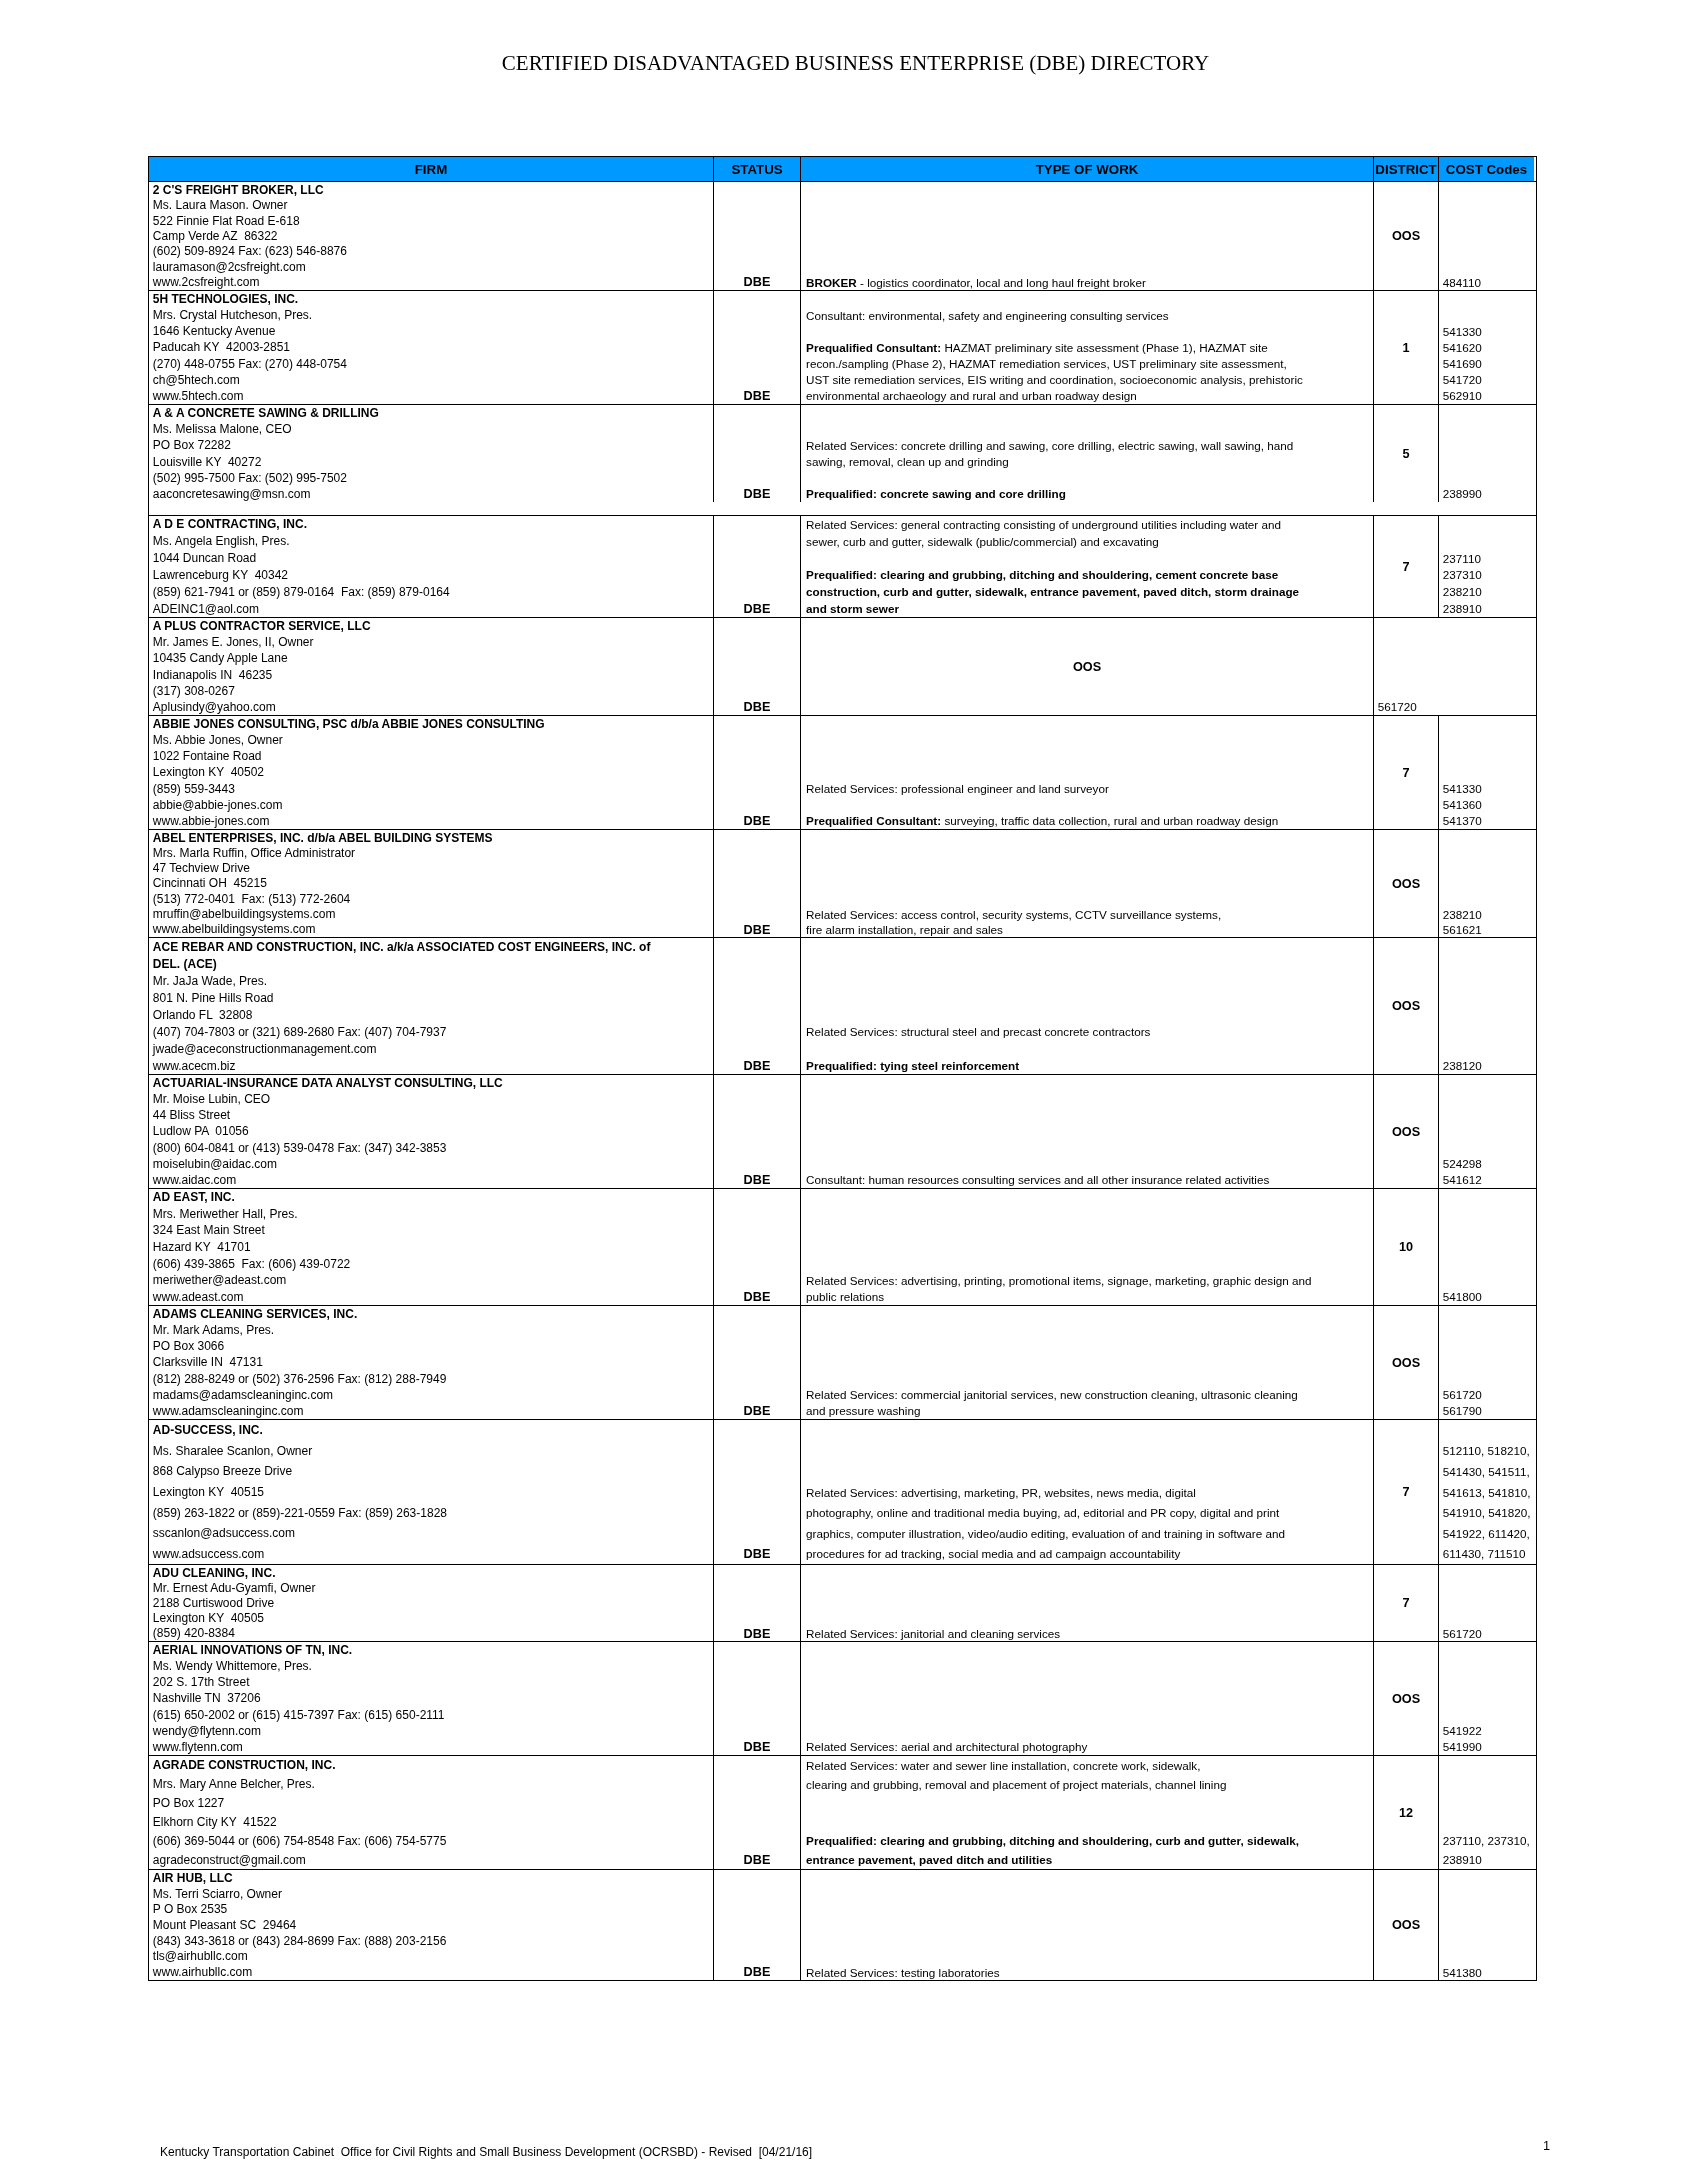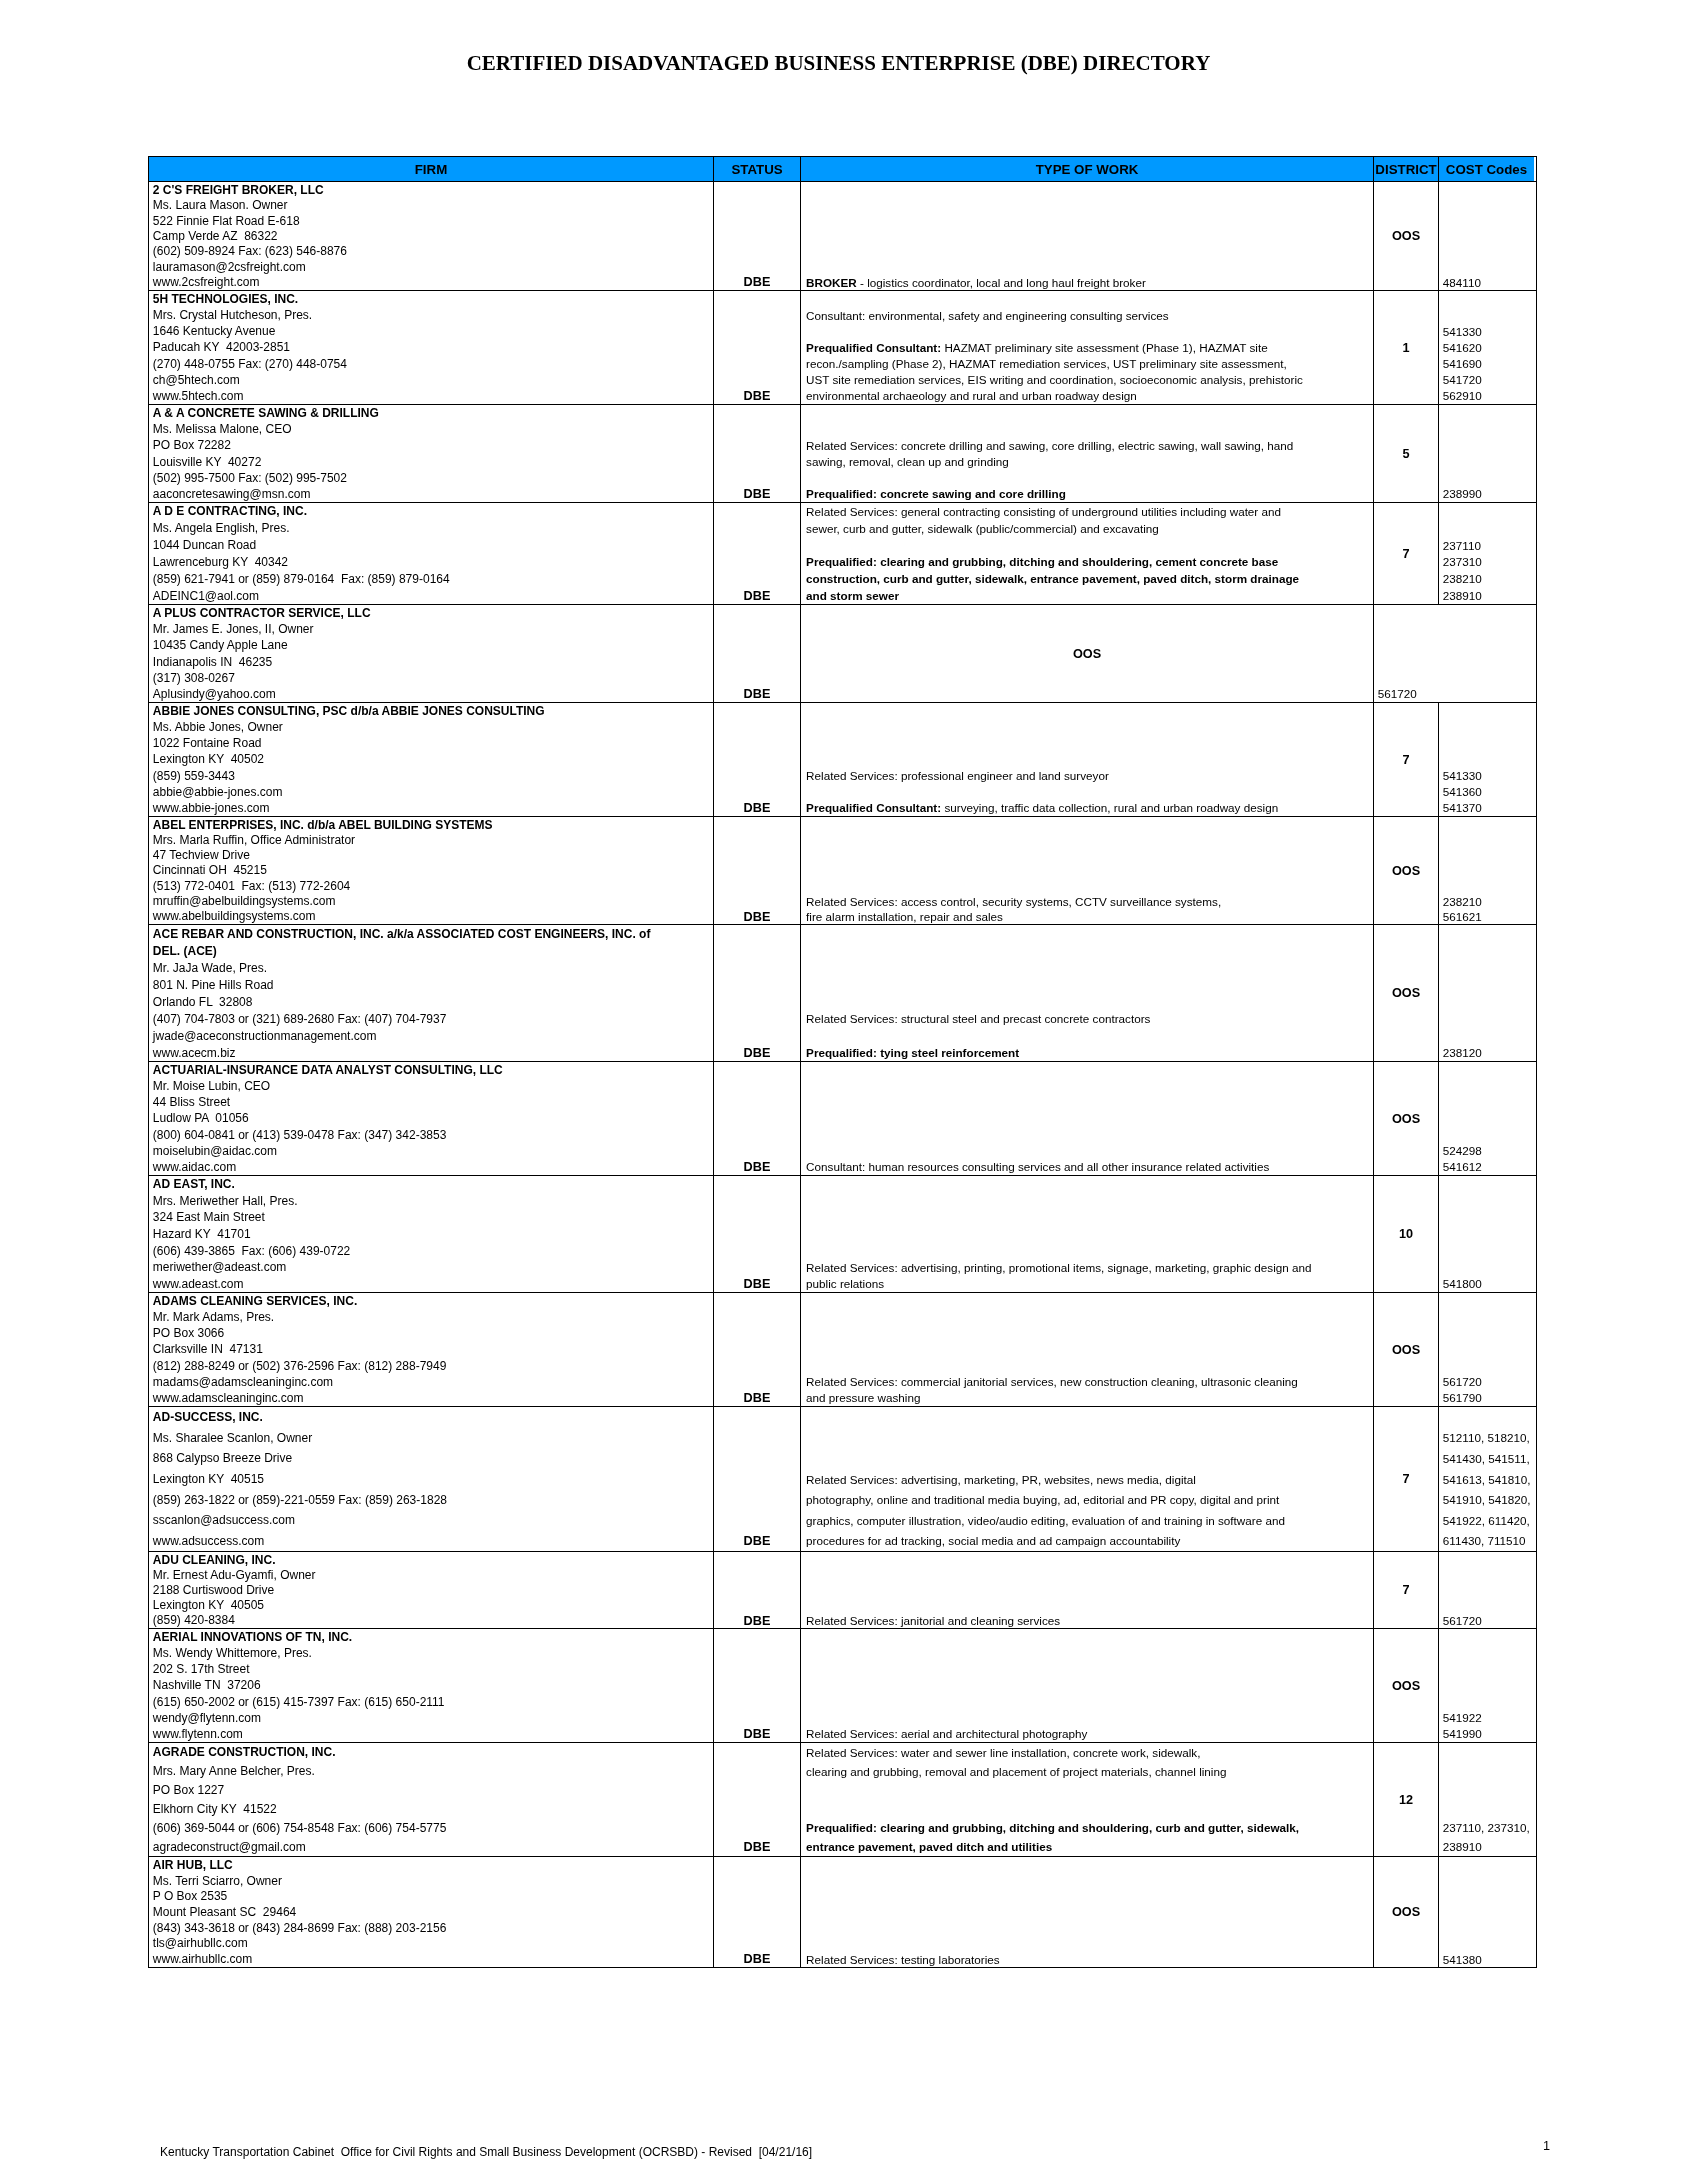--- a/index.html
+++ b/index.html
@@ -1,18 +1,18 @@
 <!DOCTYPE html>
 <html style="font-size:10.2px"><head>
 <meta charset="utf-8">
 <style>
   html,body{margin:0;padding:0;background:#ffffff;}
   body{width:1687px;height:2183px;position:relative;font-family:"Liberation Sans",sans-serif;color:#000;}
-  .page-title{position:absolute;top:51px;left:144px;width:1389px;text-align:center;
-    font-family:"Liberation Serif",serif;font-weight:bold;font-size:21px;}
+  .page-title{position:absolute;top:51px;left:161px;width:1389px;text-align:center;
+    font-family:"Liberation Serif",serif;font-weight:normal;font-size:21px;}
   .dbe-table{position:absolute;left:148px;top:156px;width:1389px;border:1.9px solid #000;box-sizing:border-box;}
   .grid-row{display:grid;grid-template-columns:565px 87px 573px 65px 95px;box-sizing:border-box;}
   .header-row{height:24px;}
   .hcell{display:flex;align-items:center;justify-content:center;font-weight:bold;font-size:13.3px;
     border-right:1.3px solid #000;box-sizing:border-box;}
   .hcell:last-child{border-right:none;}
   .body-row{border-top:1.9px solid #000;}
   .cell{border-right:1.3px solid #000;box-sizing:border-box;overflow:hidden;display:flex;flex-direction:column;min-width:0;}
   .cell:last-child{border-right:none;}
   .firm-cell{padding-left:3.8px;}
@@ -137,21 +137,21 @@
         </div>
         <div class="cell naics-cell">
           <div class="line"></div>
           <div class="line"></div>
           <div class="line"></div>
           <div class="line"></div>
           <div class="line"></div>
           <div class="line"><span>238990</span></div>
         </div>
       </div>
-      <div class="grid-row body-row" style="height: 102px;">
+      <div class="grid-row body-row" style="height: 102px; margin-top: 13px;">
         <div class="cell firm-cell">
           <div class="line"><b>A D E CONTRACTING, INC.</b></div>
           <div class="line"><span>Ms. Angela English, Pres.</span></div>
           <div class="line"><span>1044 Duncan Road</span></div>
           <div class="line"><span>Lawrenceburg KY  40342</span></div>
           <div class="line"><span>(859) 621-7941 or (859) 879-0164  Fax: (859) 879-0164</span></div>
           <div class="line"><span>ADEINC1@aol.com</span></div>
         </div>
         <div class="cell status-cell">
           <div class="status-line" style="height: 16.6px;">DBE</div>

